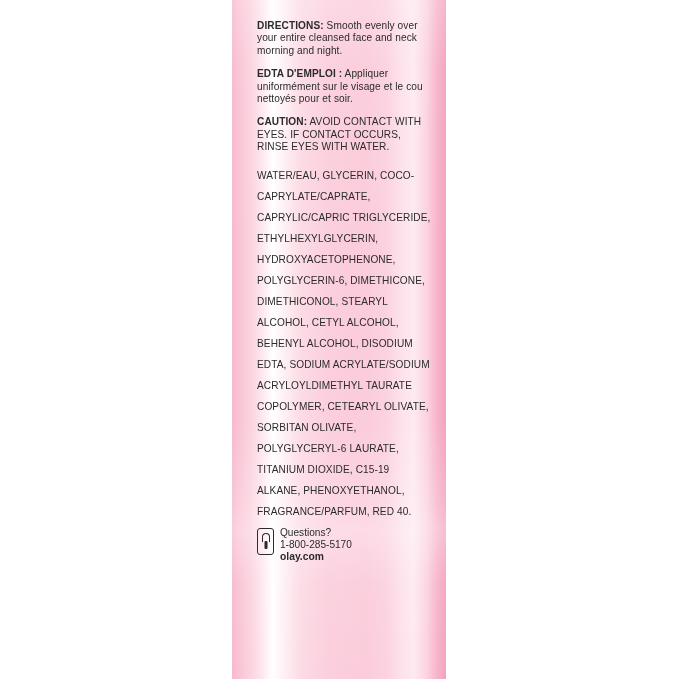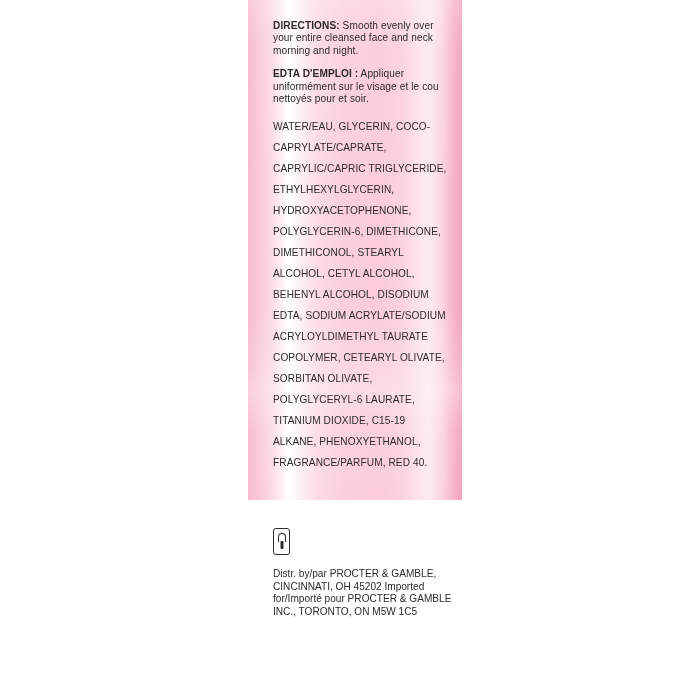--- a/index.html
+++ b/index.html
@@ -15,24 +15,24 @@
   }
   .page {
     position: relative;
     width: 679px;
     height: 679px;
     background: #ffffff;
   }
   
   .carton {
     position: absolute;
-    left: 248px;
+    left: 232px;
     top: 0;
     width: 214px;
-    height: 500px;
+    height: 679px;
     background: linear-gradient(to right,
         #f7b9cd 0%,
         #f9c6d6 4%,
         #fbd4e0 9%,
         #fde7ee 14%,
         #ffffff 19%,
         #fef1f5 24%,
         #fcdbe5 32%,
         #fbcfdd 45%,
         #fbccdb 62%,
@@ -150,29 +150,36 @@
     <div class="text-col">
 
       <div class="blk">
         <span class="lead">DIRECTIONS:</span><span> Smooth evenly over your entire cleansed face and neck morning and night.</span>
       </div>
 
       <div class="blk">
         <span class="lead">EDTA D'EMPLOI :</span><span> Appliquer uniformément sur le visage et le cou nettoyés pour et soir.</span>
       </div>
 
+      <div class="blk">
+        <span class="lead">CAUTION:</span><span> AVOID CONTACT WITH EYES. IF CONTACT OCCURS, RINSE EYES WITH WATER.</span>
+      </div>
 
 
       <div class="blk">
         <div class="ing-body">WATER/EAU, GLYCERIN, COCO-CAPRYLATE/CAPRATE, CAPRYLIC/CAPRIC TRIGLYCERIDE, ETHYLHEXYLGLYCERIN, HYDROXYACETOPHENONE, POLYGLYCERIN-6, DIMETHICONE, DIMETHICONOL, STEARYL ALCOHOL, CETYL ALCOHOL, BEHENYL ALCOHOL, DISODIUM EDTA, SODIUM ACRYLATE/SODIUM ACRYLOYLDIMETHYL TAURATE COPOLYMER, CETEARYL OLIVATE, SORBITAN OLIVATE, POLYGLYCERYL-6 LAURATE, TITANIUM DIOXIDE, C15-19 ALKANE, PHENOXYETHANOL, FRAGRANCE/PARFUM, RED 40.</div>
       </div>
 
     </div>
 
     <div class="footer">
       <div class="q-row">
         <div class="phone-box"></div>
+        <div class="q-lines">
+          <div>Questions?</div>
+          <div>1-800-285-5170</div>
+          <div class="olay">olay.com</div>
+        </div>
       </div>
-      <div class="distr">Distr. by/par PROCTER &amp; GAMBLE, CINCINNATI, OH 45202 Imported for/Importé pour PROCTER &amp; GAMBLE INC., TORONTO, ON M5W 1C5</div>
     </div>
 
   </div>
 </div>
 
 </body></html>

